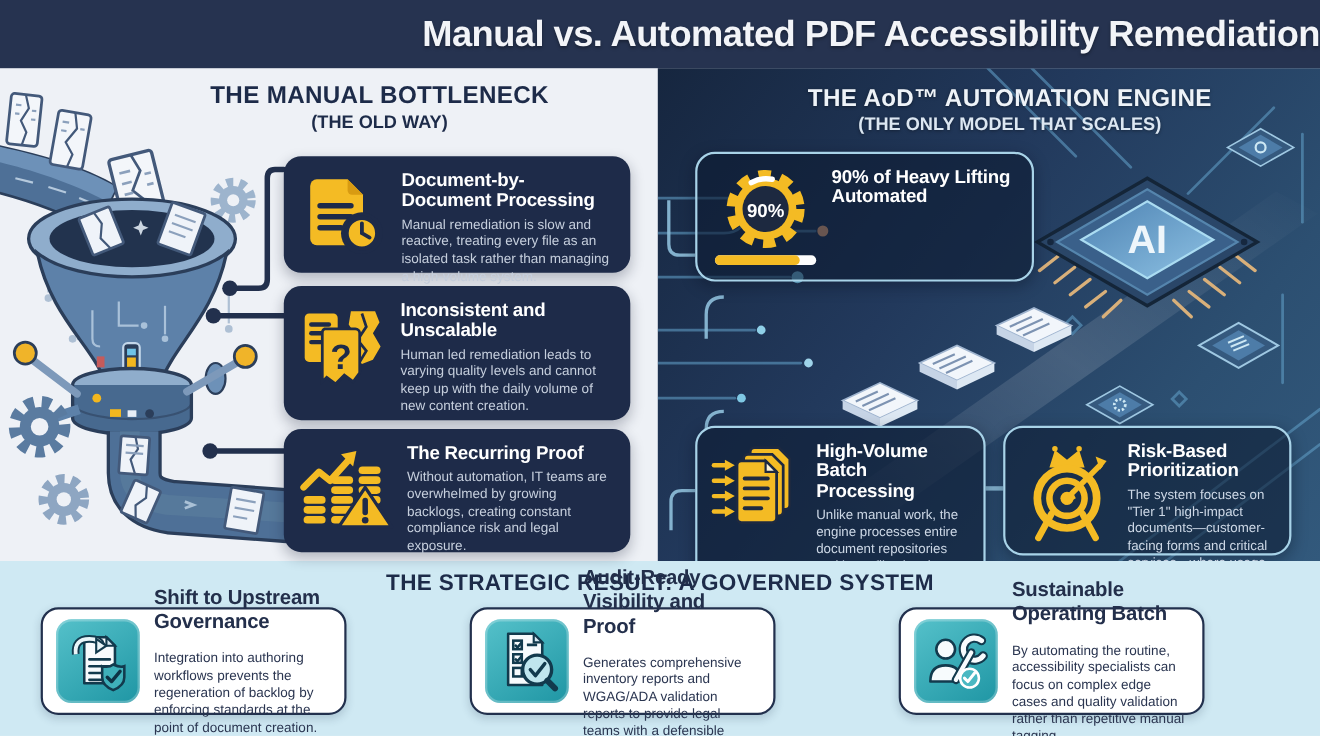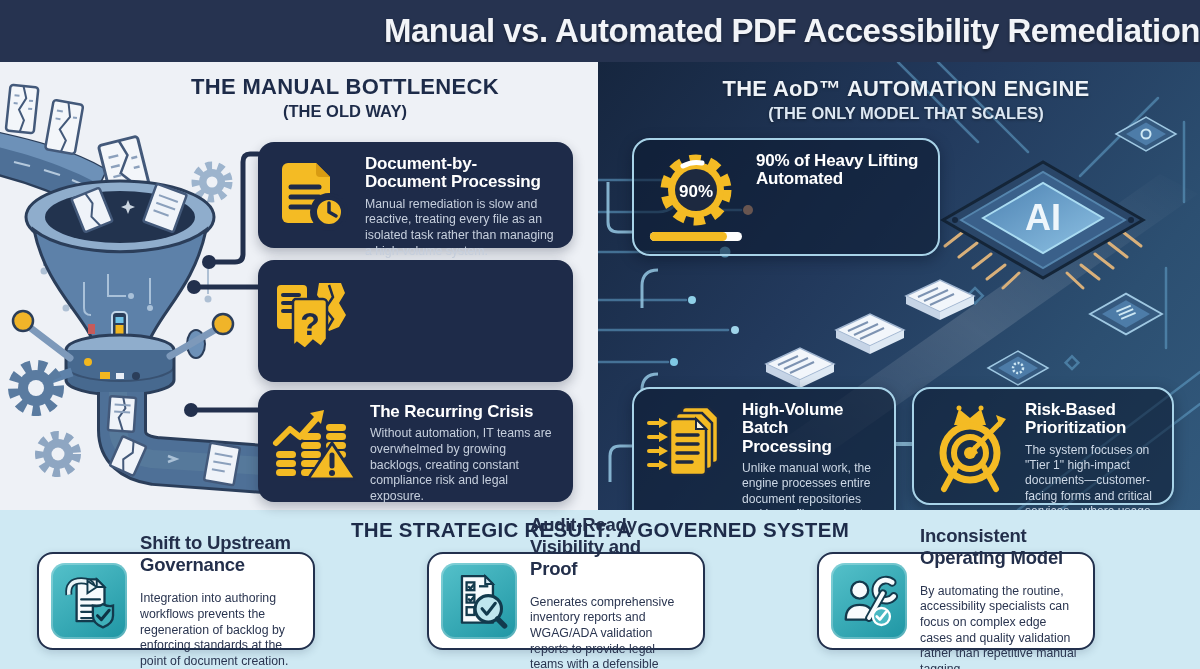--- a/index.html
+++ b/index.html
@@ -22,21 +22,21 @@
   .lcard .ic { flex:0 0 84px; display:flex; align-items:center; justify-content:center; }
   .lcard-1 { top:80px;  height:106px;gap:11px; }
   .lcard-2 { top:198px; height:122px; }
   .lcard-3 { top:328px; height:112px; }
   .ctitle { font-size:17px; line-height:1.08; font-weight:700; color:#ffffff; letter-spacing:-0.2px; }
   .cbody  { font-size:12.3px; line-height:1.27; color:#c6cfdd; margin-top:5px; }
 
   
   .right-panel { position:absolute; left:598px; top:62px; width:602px; height:448px; background:linear-gradient(128deg,#16263f 0%,#22395c 40%,#2c4f71 75%,#32597c 100%); overflow:hidden; }
   .circuit-svg { position:absolute; left:0; top:0; width:602px; height:448px; }
-  .rhead { position:absolute; left:43px; top:14px; width:530px; text-align:center; color:#eef3f8; z-index:3; text-shadow:0 1px 3px rgba(0,0,0,.4); }
+  .rhead { position:absolute; left:55px; top:14px; width:530px; text-align:center; color:#eef3f8; z-index:3; text-shadow:0 1px 3px rgba(0,0,0,.4); }
   .rhead .h { font-size:22px; font-weight:700; letter-spacing:.3px; }
   .rhead .s { font-size:16.5px; font-weight:700; margin-top:2px; color:#dce7f2; }
 
   .rcard { position:absolute; border:2.5px solid #a8d3e8; border-radius:18px; background:rgba(12,25,48,.58); display:flex; gap:10px; align-items:flex-start; padding:12px 12px 10px 12px; z-index:4; box-shadow:0 4px 14px rgba(5,12,25,.35); }
   .rcard-1 { left:34px;  top:76px;  width:308px; height:118px; }
   .rcard-2 { left:34px;  top:325px; width:264px; height:146px; }
   .rcard-3 { left:314px; top:325px; width:262px; height:118px;gap:13px; }
   .rcard .ic { flex:0 0 88px; display:flex; flex-direction:column; align-items:center; justify-content:center; }
   .rcard-2 .ic, .rcard-3 .ic { flex:0 0 82px; }
   .rcard .ctitle { font-size:17px; }
@@ -243,20 +243,24 @@
         <g stroke="#1e2b49" stroke-width="4" stroke-linecap="round">
             <path d="M12,22 H28"></path>
             <path d="M12,30 H28"></path>
             <path d="M12,38 H24"></path>
           </g>
         <path d="M48,10 H70 L74,20 L68,30 L75,42 L68,54 L58,58 L50,48 L54,34 L46,22 Z" fill="#f4bb24"></path>
         <path d="M58,12 L62,24 L54,36 L62,46 L56,56" fill="none" stroke="#1e2b49" stroke-width="2.5"></path>
         <path d="M24,26 H52 A4,4 0 0 1 56,30 V66 L50,74 L42,68 L34,76 L26,70 L22,74 V30 A4,4 0 0 1 24,26 Z" fill="#f4bb24" stroke="#1e2b49" stroke-width="2.5"></path>
         <text x="39" y="62" text-anchor="middle" font-size="32" font-weight="bold" fill="#1e2b49" font-family="Liberation Sans, sans-serif">?</text>
       </svg>
+    </div>
+    <div>
+      <div class="ctitle">Inconsistent and Unscalable</div>
+      <div class="cbody">Human led remediation leads to varying quality levels and cannot keep up with the daily volume of new content creation.</div>
     </div>
   </div>
 
   <div class="lcard lcard-3">
     <div class="ic">
       <svg width="90" height="82" viewBox="0 0 90 82">
         <polyline points="6,40 20,26 30,34 48,14" fill="none" stroke="#f4bb24" stroke-width="6" stroke-linecap="round" stroke-linejoin="round"></polyline>
         <path d="M40,10 L54,7 L51,21 Z" fill="#f4bb24"></path>
         <g fill="#f4bb24">
           <rect x="6" y="66" width="20" height="7" rx="3.5"></rect>
@@ -273,21 +277,21 @@
             <rect x="56" y="39" width="20" height="7" rx="3.5"></rect>
             <rect x="56" y="30" width="20" height="7" rx="3.5"></rect>
             <rect x="56" y="21" width="20" height="7" rx="3.5"></rect>
         </g>
         <path d="M62,40 L86,76 H38 Z" fill="#f4bb24" stroke="#1e2b49" stroke-width="3" stroke-linejoin="round"></path>
         <path d="M62,52 V63" stroke="#1e2b49" stroke-width="5" stroke-linecap="round"></path>
         <circle cx="62" cy="70" r="3" fill="#1e2b49"></circle>
       </svg>
     </div>
     <div>
-      <div class="ctitle">The Recurring Crisis</div>
+      <div class="ctitle">The Recurring Proof</div>
       <div class="cbody">Without automation, IT teams are overwhelmed by growing backlogs, creating constant compliance risk and legal exposure.</div>
     </div>
   </div>
 </div>
 
 <div class="right-panel">
 
   <svg class="circuit-svg" viewBox="0 0 602 448">
     <defs>
       <linearGradient id="streak" x1="0" y1="1" x2="1" y2="0">
@@ -556,17 +560,17 @@
         <path d="M10,64 q0,-19 18,-19 q18,0 18,19 z" fill="#f7fbfd" stroke="#123a4d" stroke-width="3" stroke-linejoin="round"></path>
         <path d="M70,16 A13,13 0 1 0 72,34" fill="none" stroke="#123a4d" stroke-width="11" stroke-linecap="round"></path>
         <path d="M70,16 A13,13 0 1 0 72,34" fill="none" stroke="#f7fbfd" stroke-width="6" stroke-linecap="round"></path>
         <path d="M58,30 L40,62" stroke="#123a4d" stroke-width="10" stroke-linecap="round"></path>
         <path d="M58,30 L40,62" stroke="#f7fbfd" stroke-width="5" stroke-linecap="round"></path>
         <circle cx="56" cy="60" r="11" fill="#49b8c2" stroke="#ffffff" stroke-width="3"></circle>
         <path d="M50,60 L54,64 L62,54" fill="none" stroke="#ffffff" stroke-width="3.5" stroke-linecap="round" stroke-linejoin="round"></path>
       </svg>
     </div>
     <div>
-      <div class="btitle">Inconsistent Operating Model</div>
+      <div class="btitle">Sustainable Operating Batch</div>
       <div class="bbody">By automating the routine, accessibility specialists can focus on complex edge cases and quality validation rather than repetitive manual tagging.</div>
     </div>
   </div>
 </div>
 
 </body></html>

